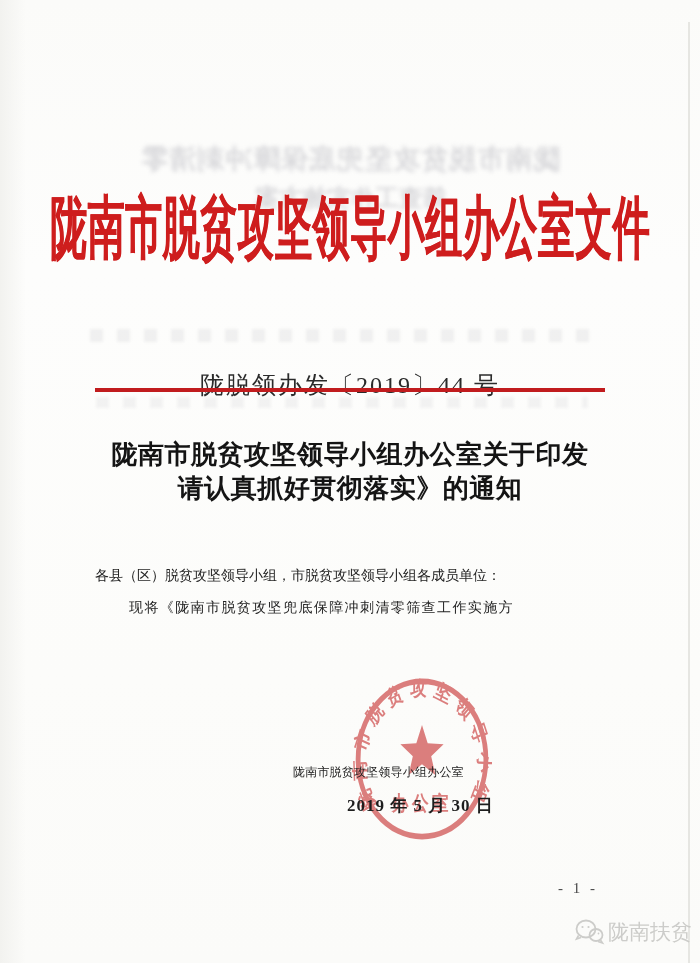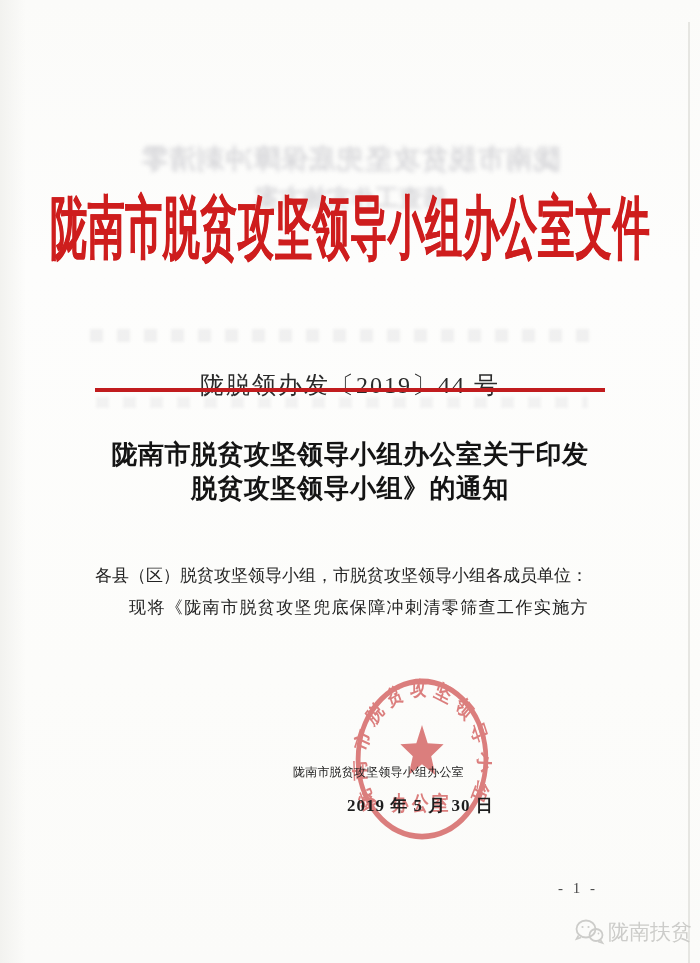--- a/index.html
+++ b/index.html
@@ -76,21 +76,21 @@
     position: absolute; top: 423px; left: 0; width: 100%;
     text-align: center; font-size: 26px; font-weight: 700;
     line-height: 34px; color: #141414; letter-spacing: 0.5px;
     white-space: nowrap;
     margin-top: 15px;
   }
 
   
   .body-text {
     position: absolute; top: 560px; left: 95px; width: 512px;
-    font-size: 17px; line-height: 32px; color: #232323;
+    font-size: 14px; line-height: 32px; color: #232323;
   }
   .body-text .para-l1 { text-indent: 34px; letter-spacing: 1.4px; }
   .body-text .para-l2 { letter-spacing: 0.4px; }
 
   
   .seal {
     position: absolute; left: 352px; top: 674px; width: 140px; height: 170px;
     opacity: 0.85; mix-blend-mode: multiply;
   }
 
@@ -135,21 +135,21 @@
   <div class="org-title">
     <span>陇南市脱贫攻坚领导小组办公室文件</span>
   </div>
 
   <div class="doc-number">陇脱领办发〔2019〕44 号</div>
 
   <div class="red-rule"></div>
 
   <div class="doc-title">
     <div>陇南市脱贫攻坚领导小组办公室关于印发</div>
-    <div>脱贫攻坚领导小组》的通知</div>
+    <div>请认真抓好贯彻落实》的通知</div>
   </div>
 
   <div class="body-text">
     <div class="salutation">各县（区）脱贫攻坚领导小组，市脱贫攻坚领导小组各成员单位：</div>
     <div class="para-l1">现将《陇南市脱贫攻坚兜底保障冲刺清零筛查工作实施方</div>
   </div>
 
   <svg class="seal" viewBox="0 0 160 160" preserveAspectRatio="none">
     <circle cx="80" cy="80" r="73" fill="none" stroke="#d96a6a" stroke-width="5.5"></circle>
     <polygon fill="#d96a6a" points="80,48 86.5,65.1 104.7,66 90.5,77.4 95.3,95 80,85 64.7,95 69.5,77.4 55.3,66 73.5,65.1">

